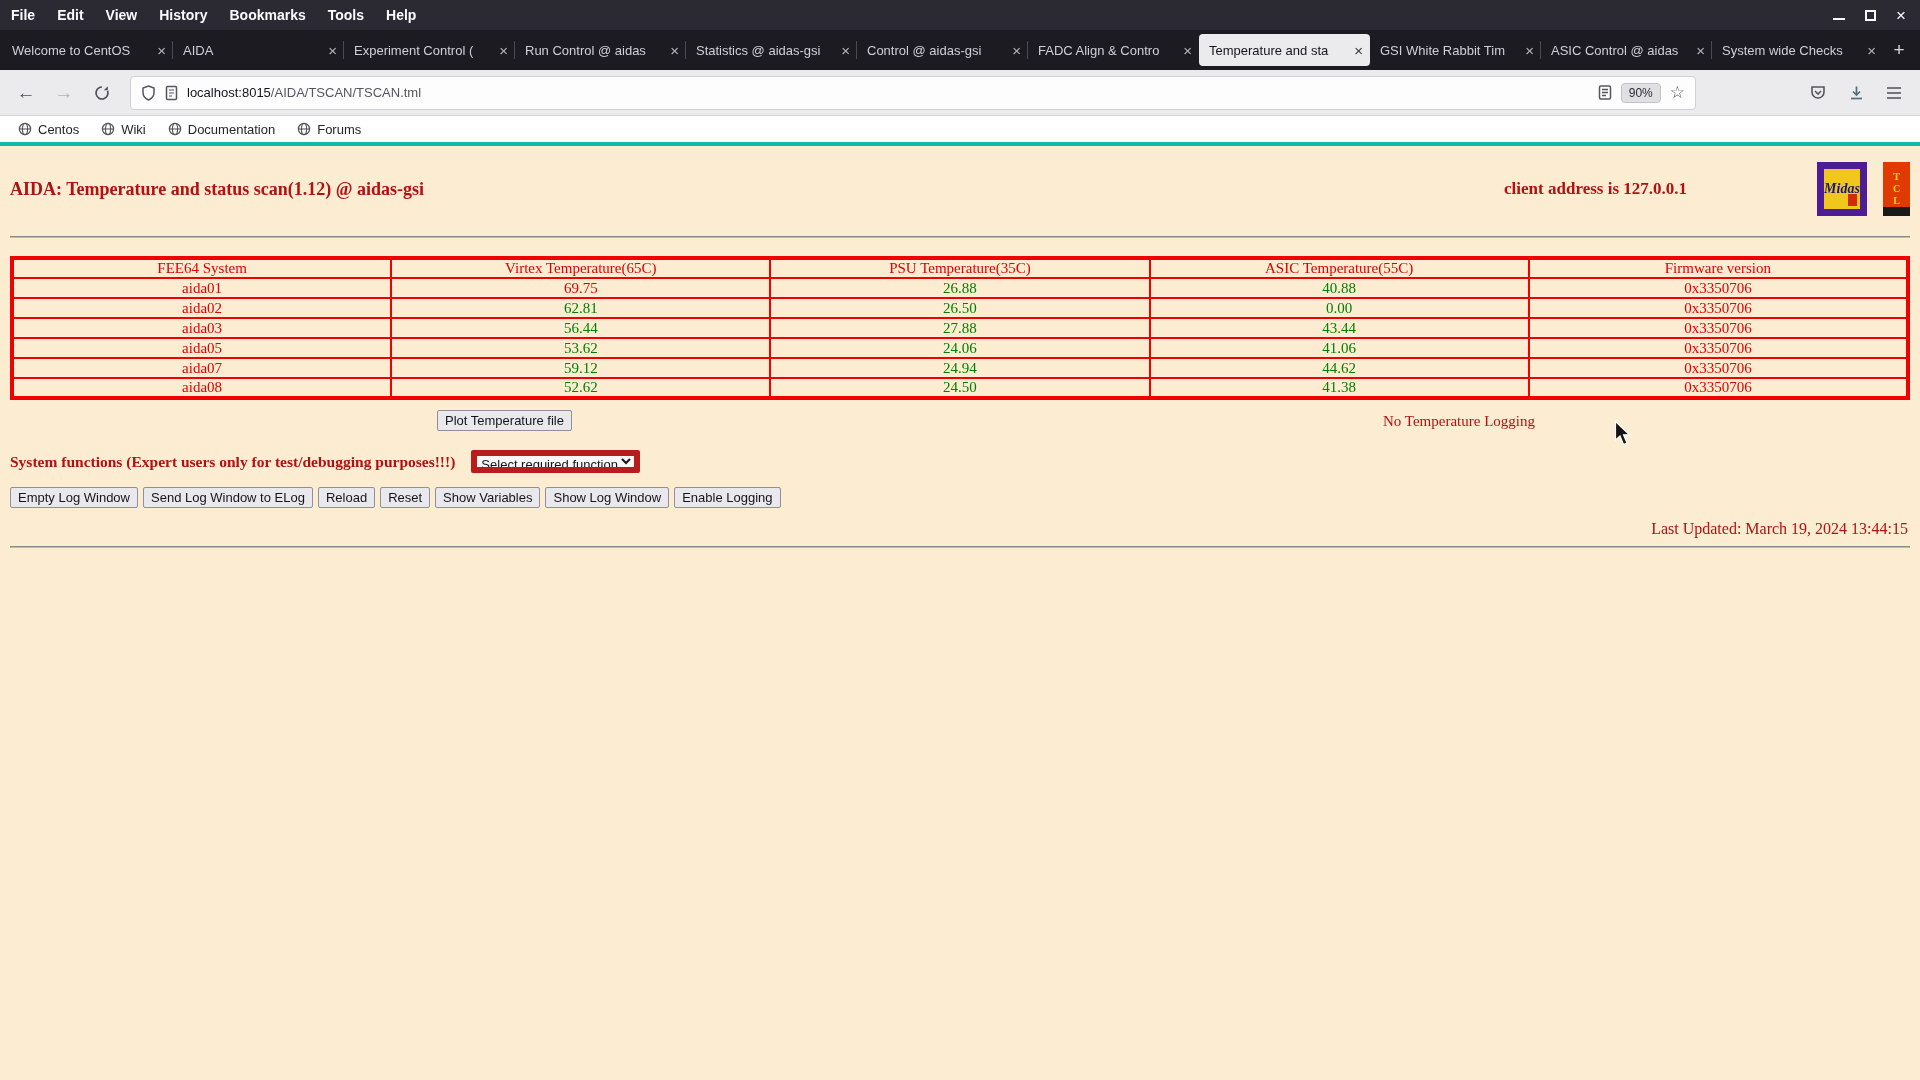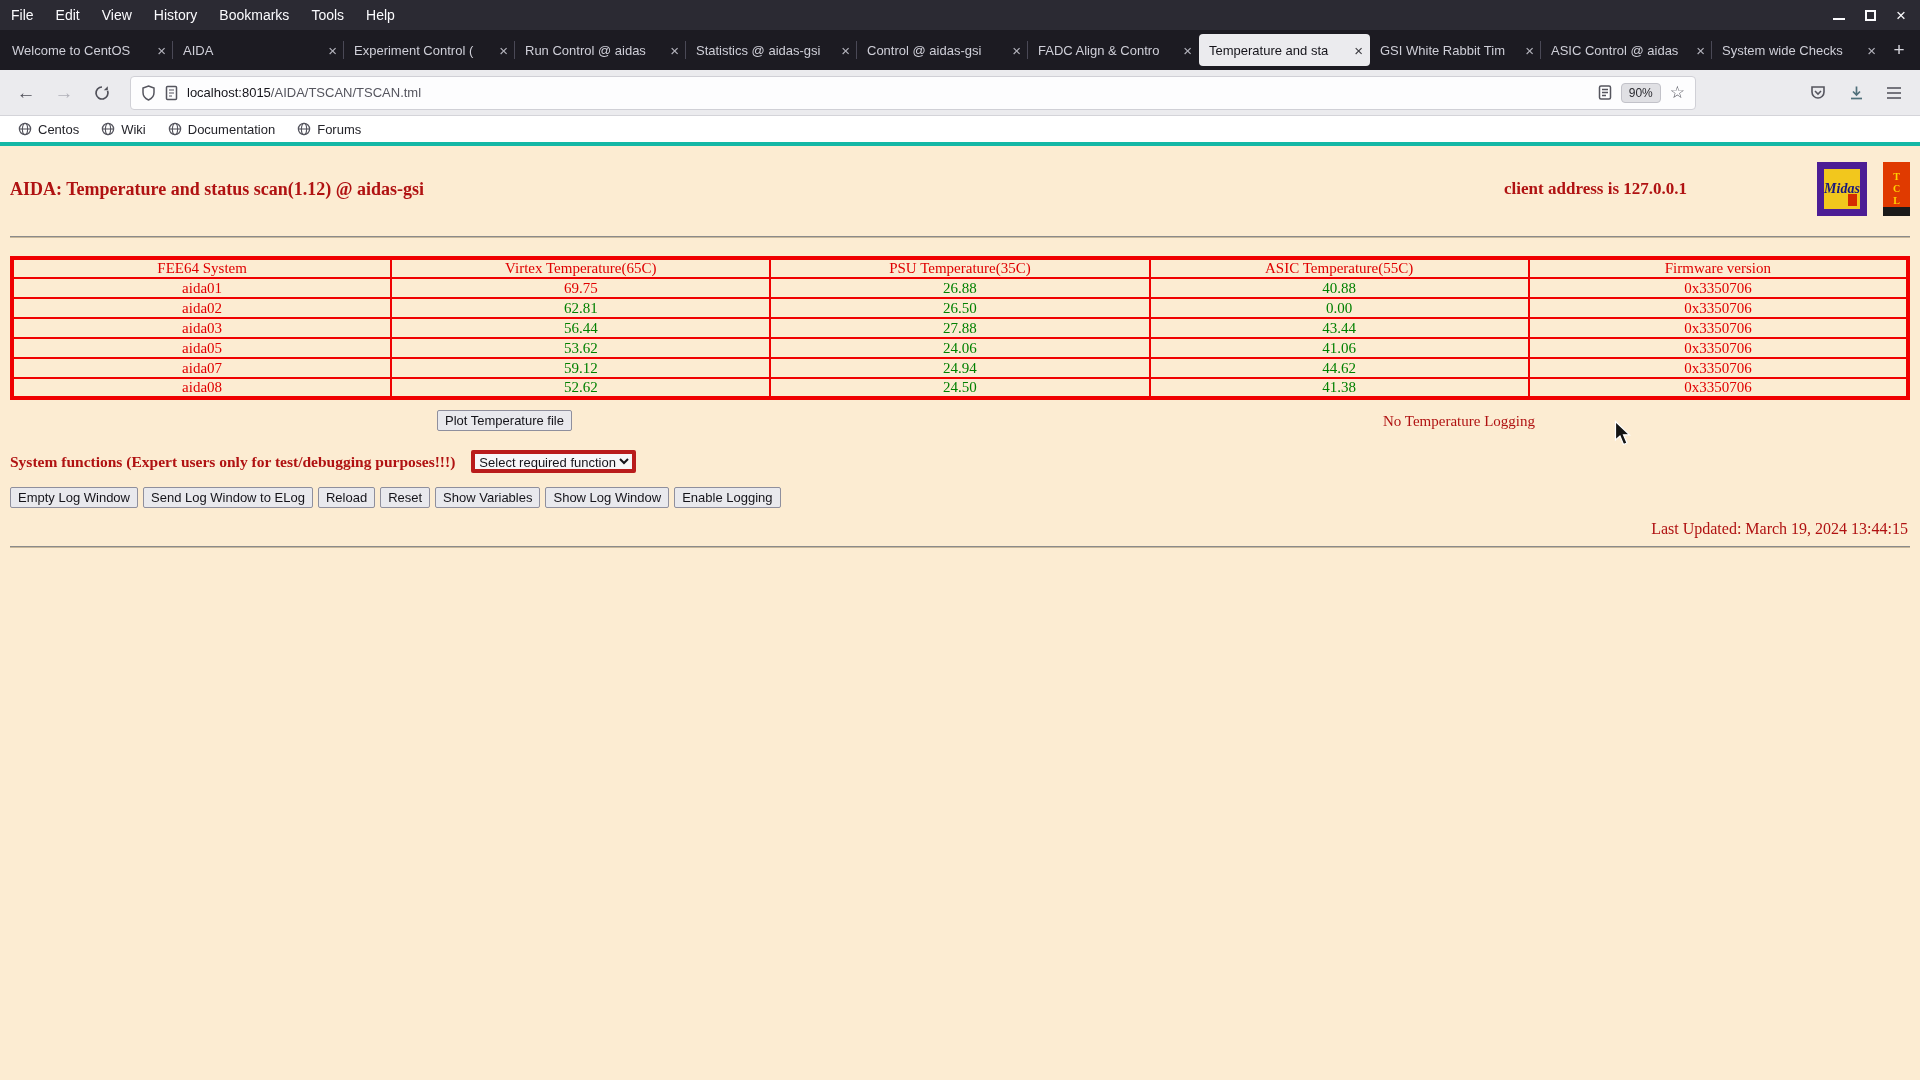--- a/index.html
+++ b/index.html
@@ -1,21 +1,21 @@
 <!DOCTYPE html>
 <html><head>
 <meta charset="utf-8">
 <style>
   * { box-sizing: border-box; }
   html,body { margin:0; padding:0; width:1920px; height:1080px; overflow:hidden; }
   body { background:#fcecd2; font-family:"Liberation Sans", sans-serif; position:relative; }
 
   
   .menubar { height:30px; background:#2b2a33; color:#fbfbfe; display:flex; align-items:center; font-size:14px; }
-  .menu-item { padding:16px 11px; height:100%; display:flex; align-items:center; cursor:default; }
+  .menu-item { padding:16px 11px; height:100%; display:flex; align-items:center; cursor:default;font-weight:bold; }
   .win-controls { margin-left:auto; display:flex; gap:20px; padding-right:14px; align-items:center; }
   .wc-min { width:12px; height:1px; border-bottom:2px solid #fbfbfe; display:inline-block; margin-top:8px;}
   .wc-max { width:11px; height:11px; border:2px solid #fbfbfe; display:inline-block; }
   .wc-close { font-size:17px; line-height:1; color:#fbfbfe; }
 
   .tabbar { height:40px; background:#1c1b22; display:flex; align-items:center; padding:0 2px; }
   .tab { flex:1 1 160px; max-width:171px; min-width:0; height:32px; display:flex; align-items:center;
          padding:0 7px 0 10px; color:#cfcfd8; font-size:13px; border-radius:4px; position:relative; }
   .tab + .tab::before { content:""; position:absolute; left:-1px; top:7px; height:18px; width:1px; background:#4a4956; }
   .tab.active { background:#ebebee; color:#15141a; }
@@ -68,21 +68,21 @@
 
   .plot-row { position:relative; height:26px; margin-top:10px; }
   .plot-btn { position:absolute; left:415px; top:0;margin-left:12px; }
   button.ctl { font-family:"Liberation Sans", sans-serif; font-size:13px; color:#15141a;
                background:#e9e9ed; border:1px solid #8f8f9d; border-radius:2px; padding:2px 7px; }
   .nolog { position:absolute; right:375px; top:3px; color:#b01212; font-size:15px; }
 
   .sysfunc-row { margin-top:14px; display:flex; align-items:center; gap:16px; }
   .sysfunc-label { color:#b01212; font-weight:bold; font-size:15.5px; }
   select.func { font-family:"Liberation Sans", sans-serif; font-size:13px; height:23px; min-width:160px;
-                background:#f7f7f8; border:4px solid #b91c1c; border-radius:2px; color:#15141a; }
+                background:#f7f7f8; border:6px solid #b91c1c; border-radius:2px; color:#15141a; }
 
   .btn-row { margin-top:14px; display:flex; gap:5px; }
 
   .last-updated { margin-top:12px; text-align:right; color:#b01212; font-size:16px; padding-right:2px; }
   hr.rule2 { margin-top:8px; }
 
   .mouse-cursor { position:absolute; left:1614px; top:420px; z-index:99; pointer-events:none; }
 </style>
 </head>
 <body>

